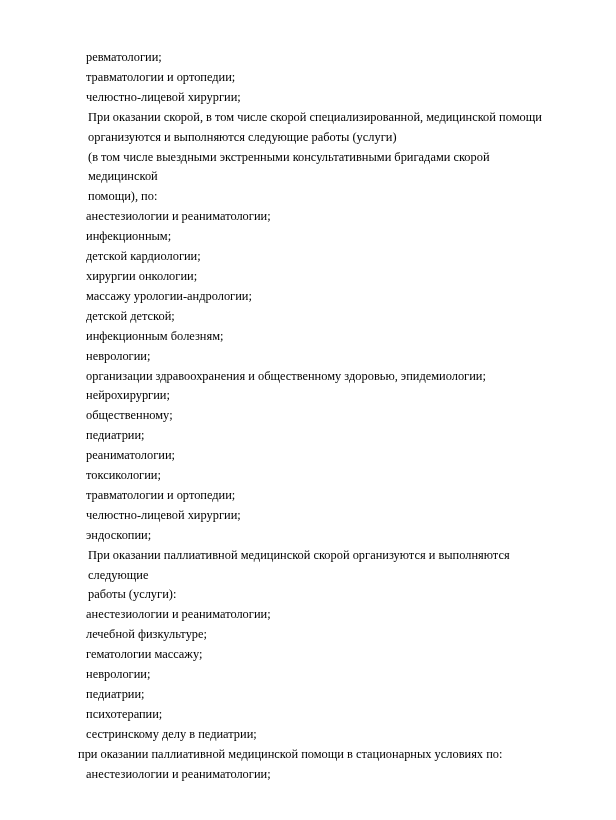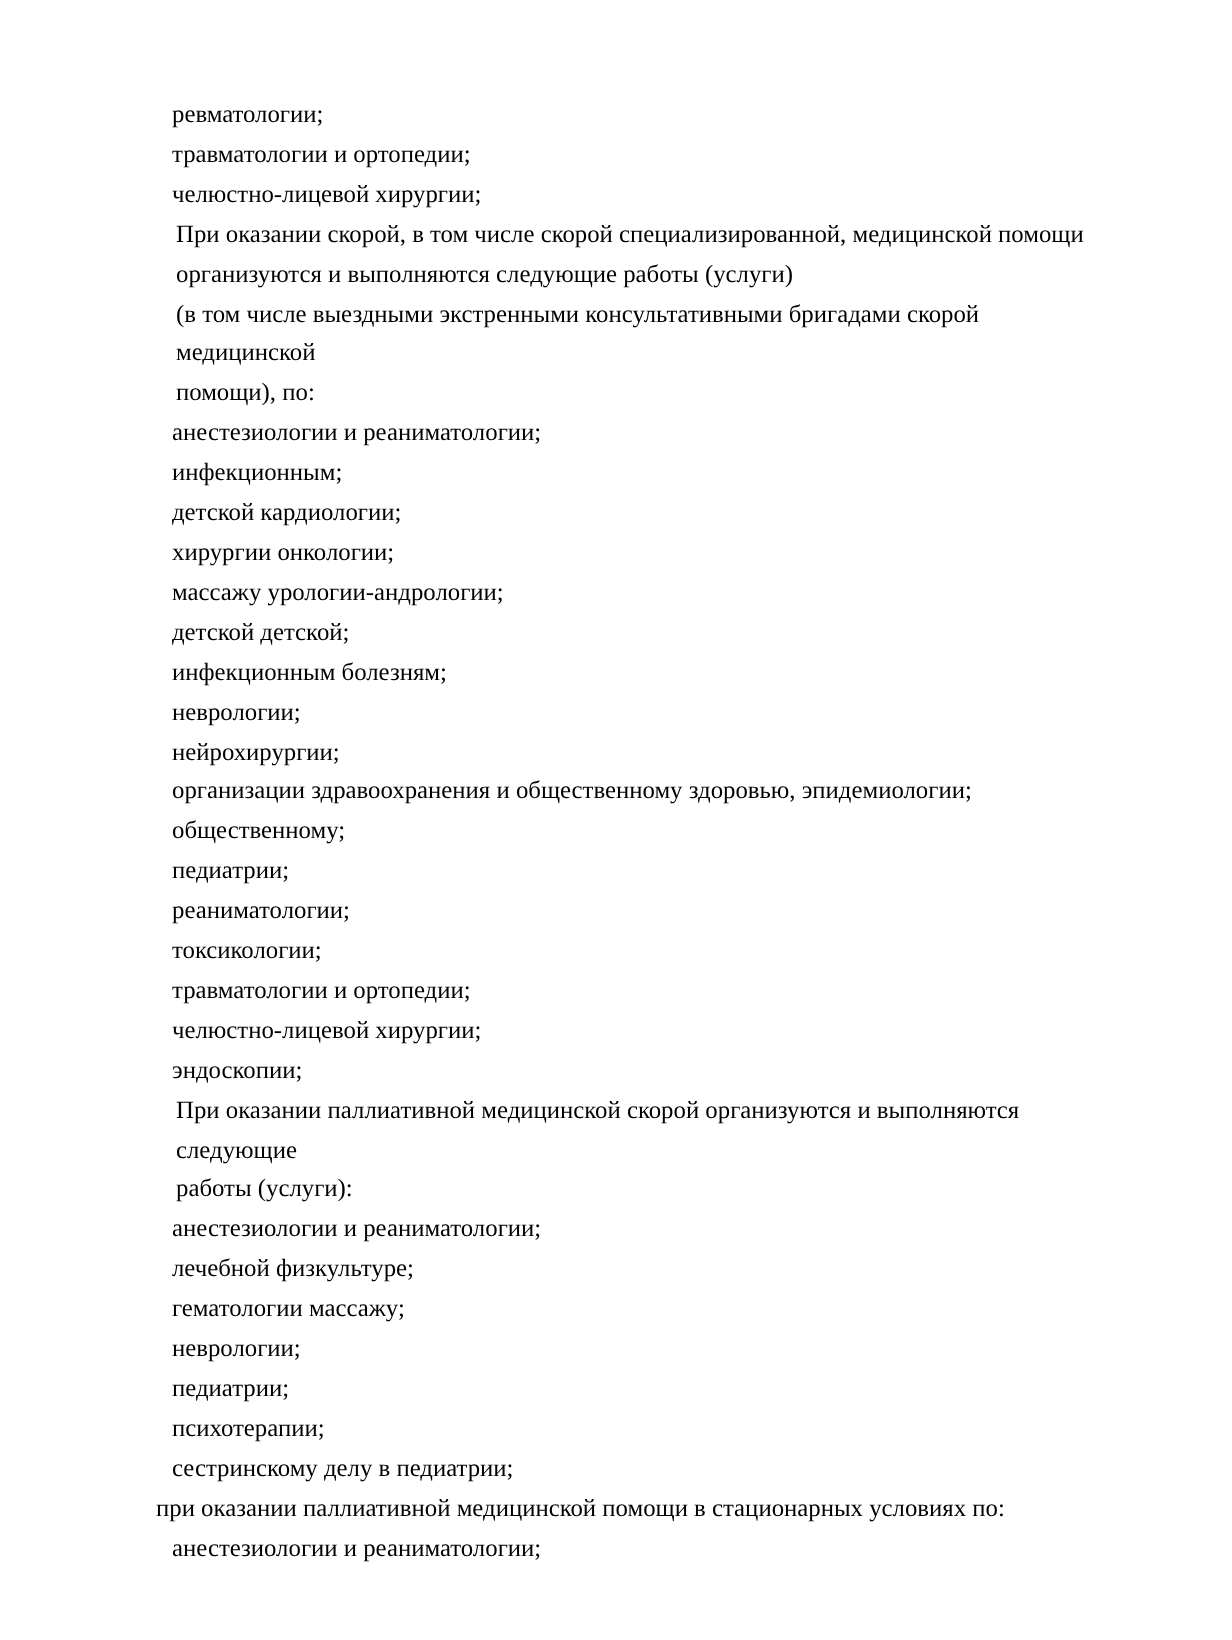--- a/index.html
+++ b/index.html
@@ -48,22 +48,22 @@
     <div class="line ind-0">(в том числе выездными экстренными консультативными бригадами скорой медицинской</div>
     <div class="line ind-0">помощи), по:</div>
     <div class="line ind-2">анестезиологии и реаниматологии;</div>
     <div class="line ind-2">инфекционным;</div>
     <div class="line ind-2">детской кардиологии;</div>
     <div class="line ind-2">хирургии онкологии;</div>
     <div class="line ind-2">массажу урологии-андрологии;</div>
     <div class="line ind-2">детской детской;</div>
     <div class="line ind-2">инфекционным болезням;</div>
     <div class="line ind-2">неврологии;</div>
+    <div class="line ind-2">организации здравоохранения и общественному здоровью, эпидемиологии;</div>
     <div class="line ind-2">нейрохирургии;</div>
-    <div class="line ind-2">организации здравоохранения и общественному здоровью, эпидемиологии;</div>
     <div class="line ind-2">общественному;</div>
     <div class="line ind-2">педиатрии;</div>
     <div class="line ind-2">реаниматологии;</div>
     <div class="line ind-2">токсикологии;</div>
     <div class="line ind-2">травматологии и ортопедии;</div>
     <div class="line ind-2">челюстно-лицевой хирургии;</div>
     <div class="line ind-2">эндоскопии;</div>
     <div class="line ind-0">При оказании паллиативной медицинской скорой организуются и выполняются следующие</div>
     <div class="line ind-0">работы (услуги):</div>
     <div class="line ind-2">анестезиологии и реаниматологии;</div>

